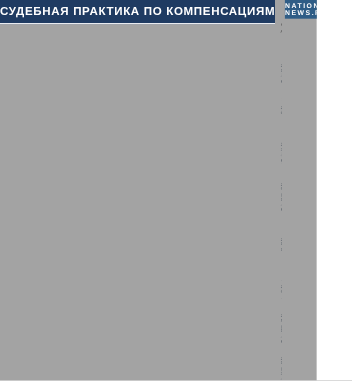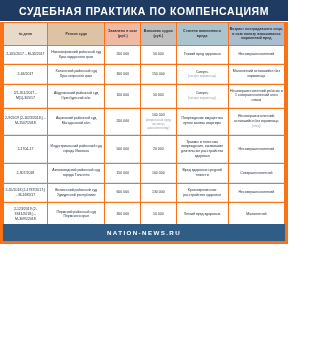--- a/index.html
+++ b/index.html
@@ -3,25 +3,25 @@
 <meta charset="utf-8">
 <style>
   html,body{margin:0;padding:0;}
   body{
     width:288px;height:346px;
     background:#ffffff;
     font-family:"Liberation Sans", sans-serif;
     overflow:hidden;
   }
   .poster{
-    width:288px;height:244px;
+    width:288px;height:346px;
     position:relative;
-    background:#f97316;
+    background:#a3a3a3;
     box-sizing:border-box;
-    display:flex;flex-direction:column;
+    display:flex;flex-direction:row;
   }
   
   .title-bar{
     background:#1f3b62;
     height:21px;
     flex:0 0 21px;
     display:flex;align-items:center;justify-content:center;
     border-bottom:1px solid #ffffff;
   }
   .title-bar .title{

